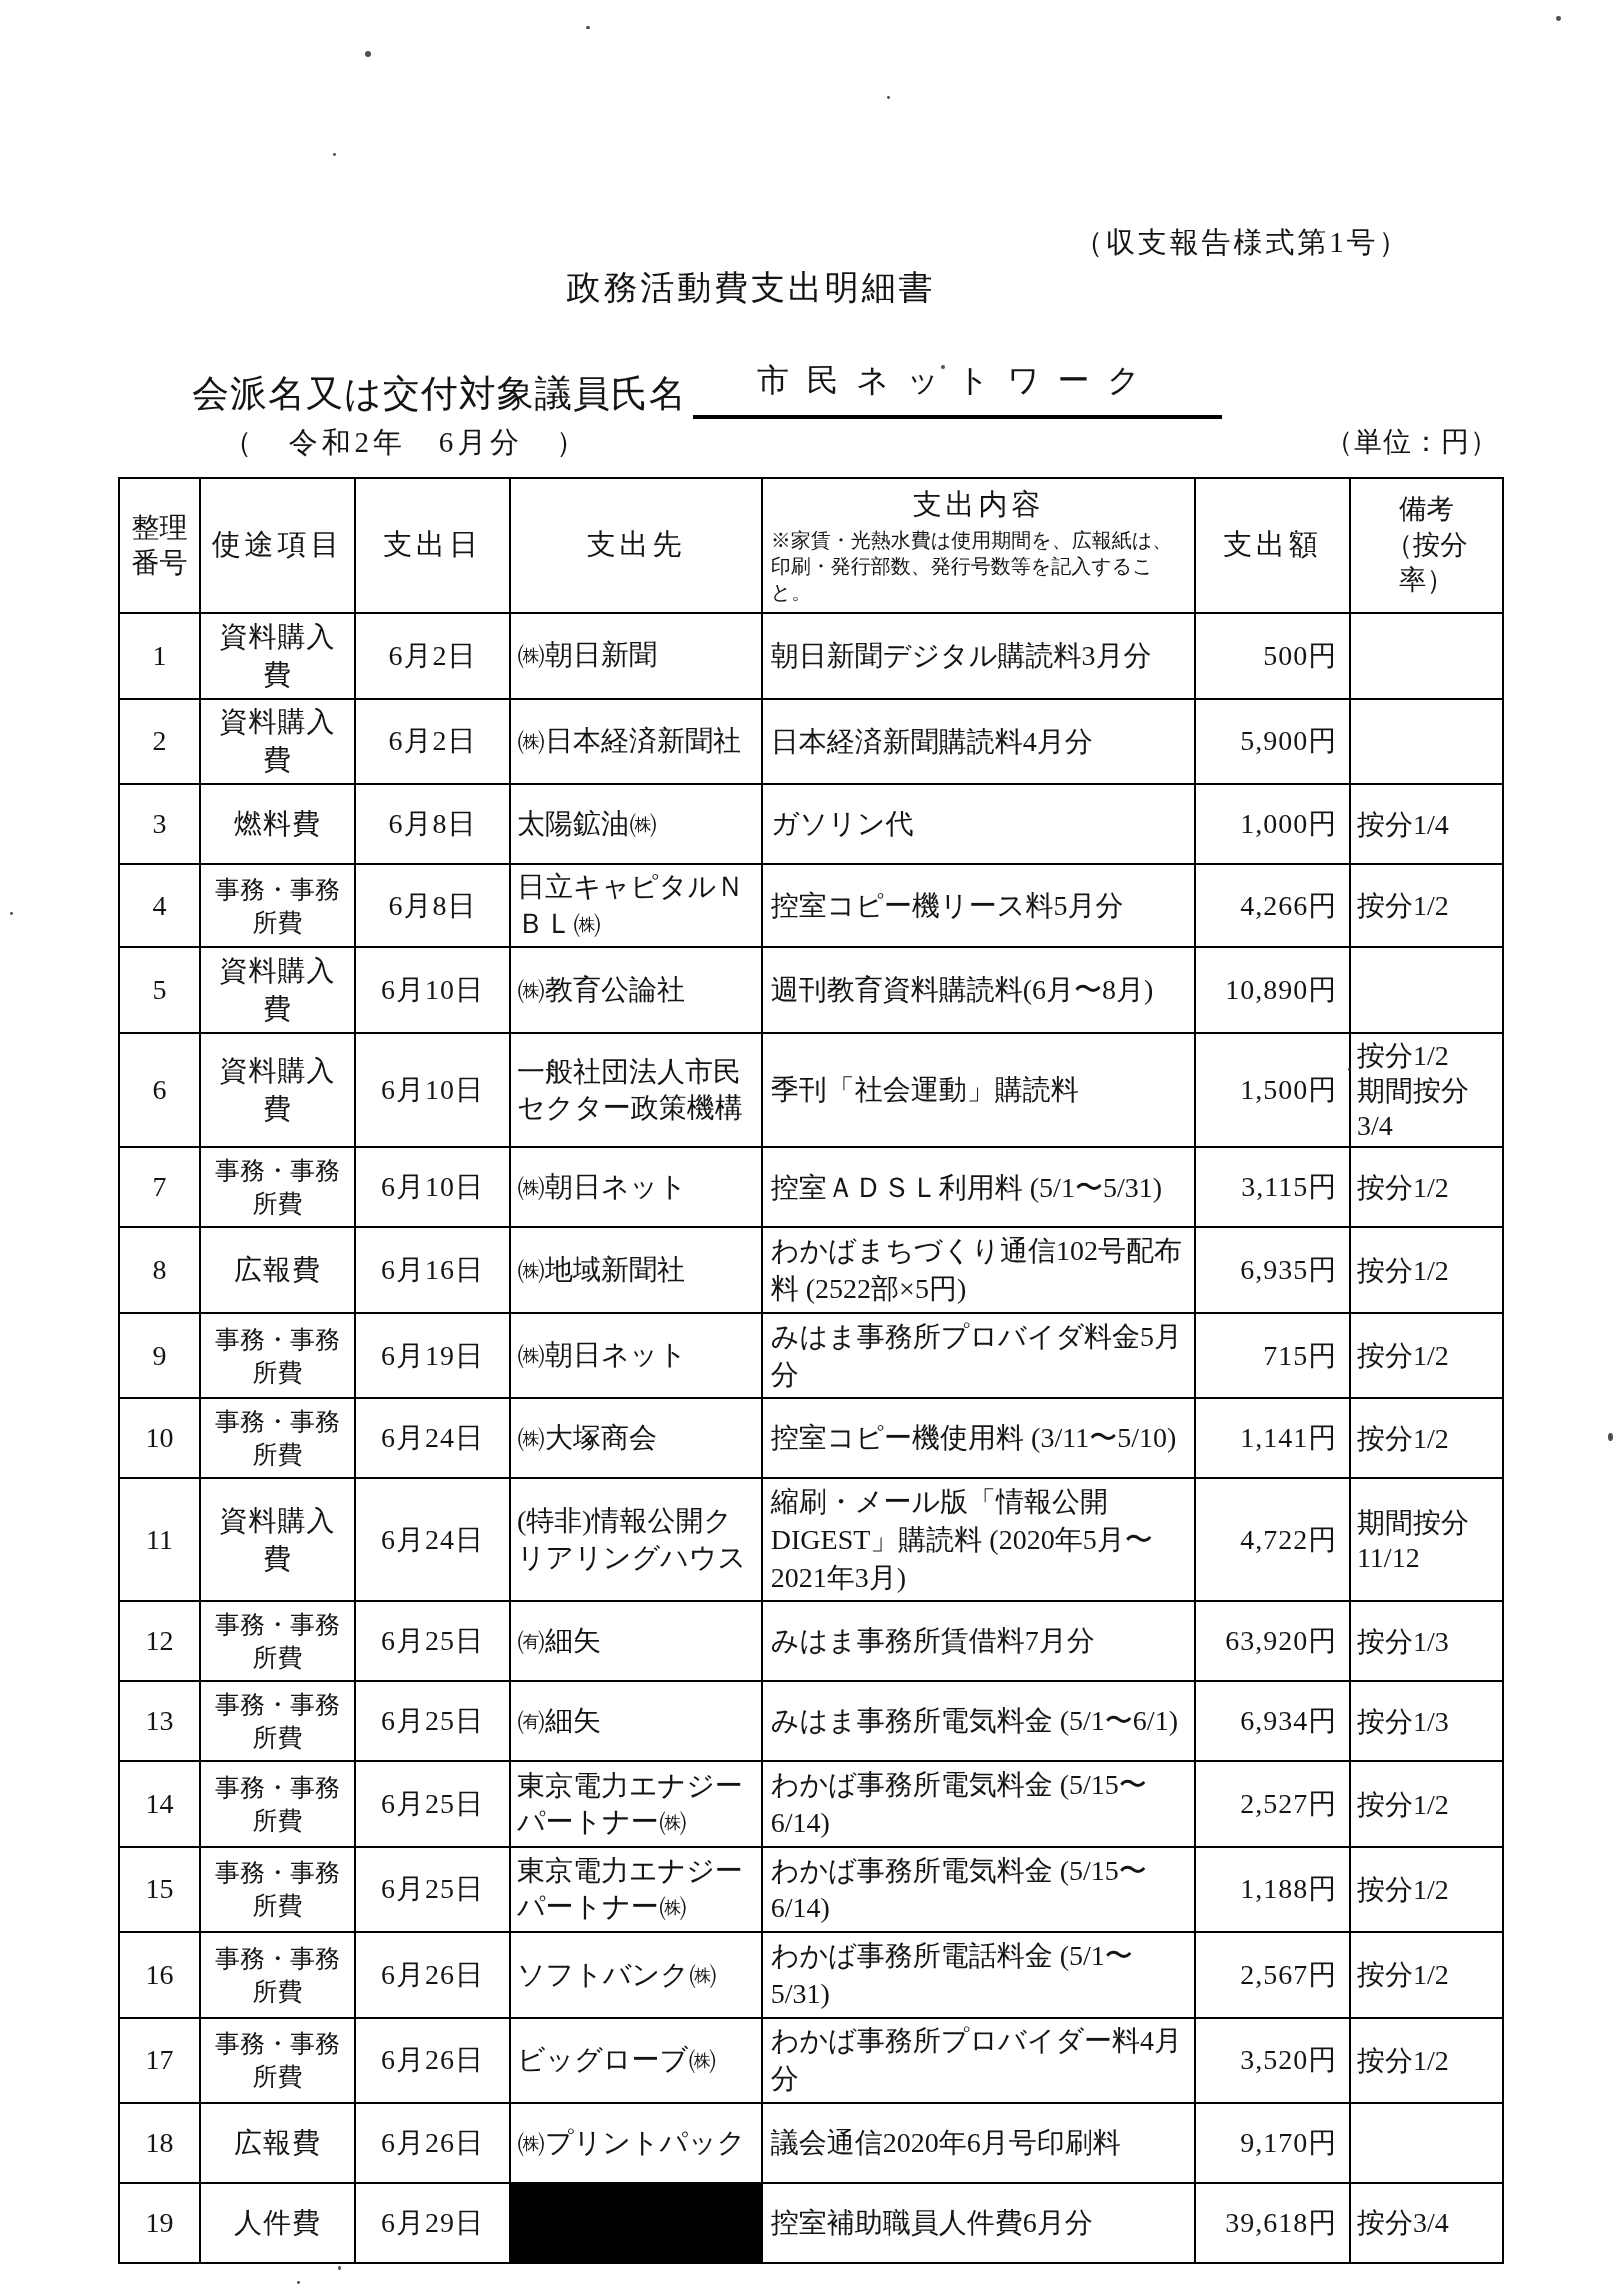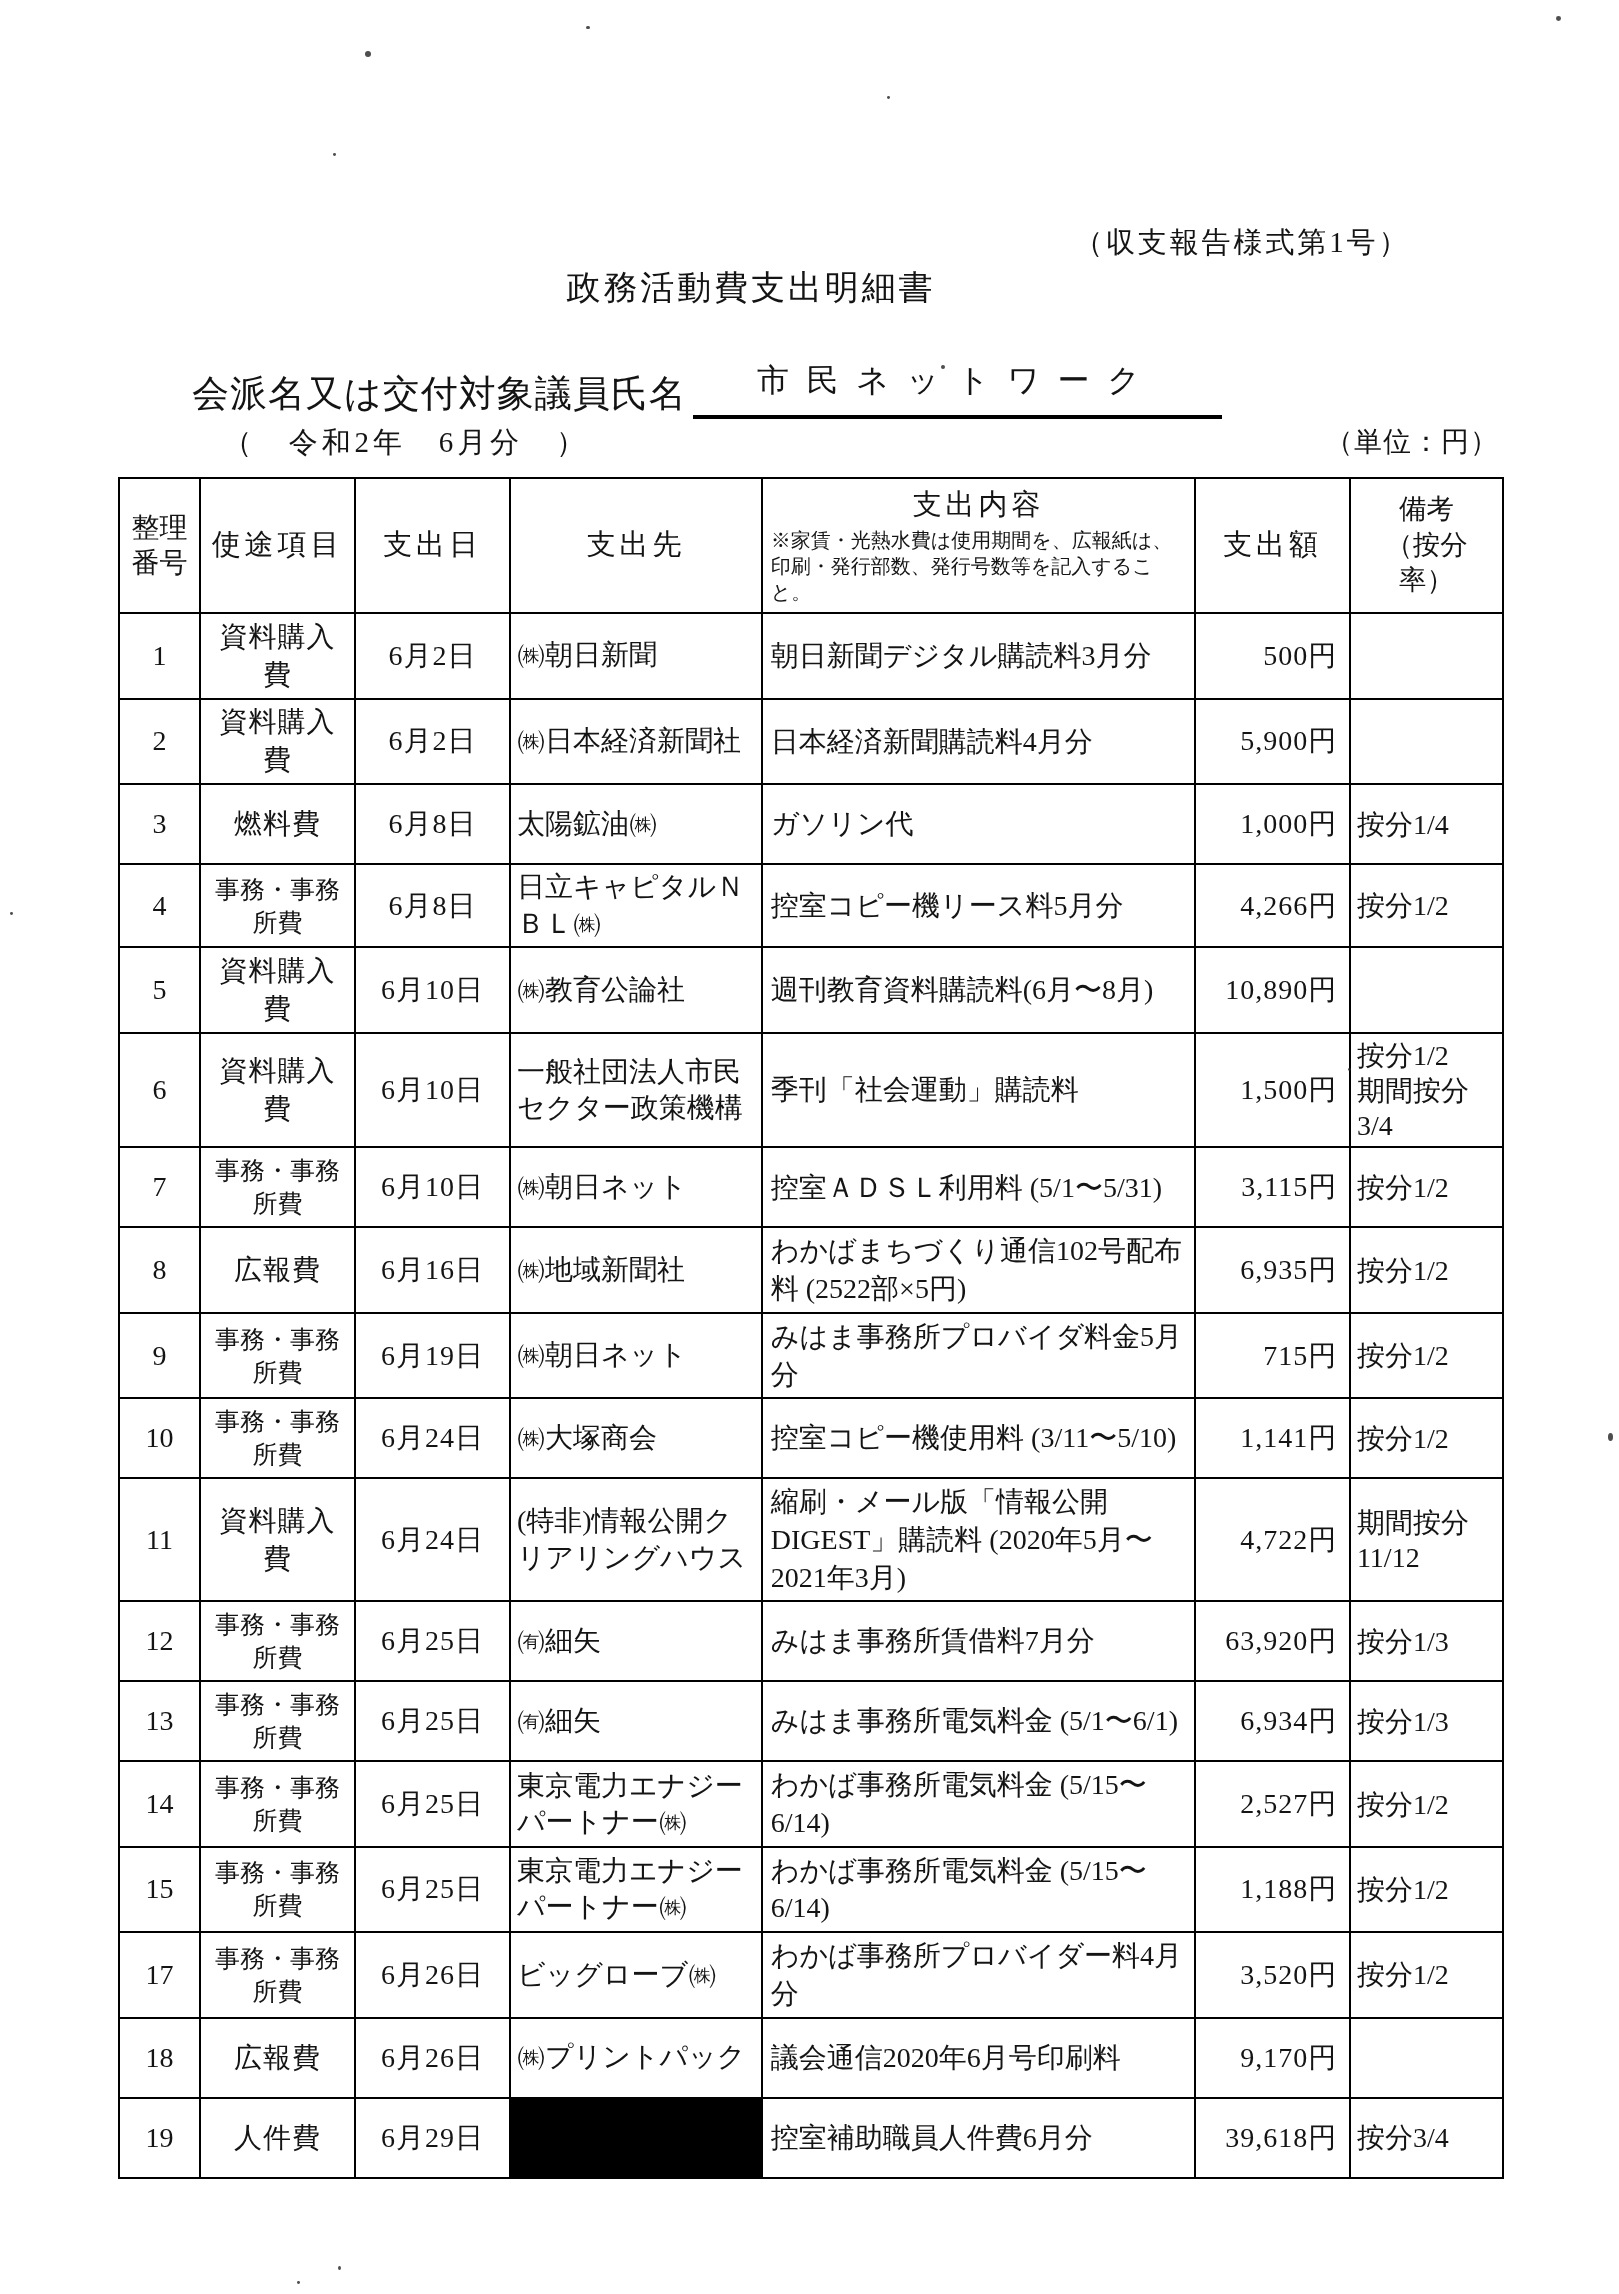--- a/index.html
+++ b/index.html
@@ -247,20 +247,29 @@
         <tr>
           <td class="cell-no">15</td>
           <td class="cell-category small">事務・事務所費</td>
           <td class="cell-date">6月25日</td>
           <td class="cell-payee">東京電力エナジーパートナー㈱</td>
           <td class="cell-desc">わかば事務所電気料金 (5/15〜6/14)</td>
           <td class="cell-amount">1,188円</td>
           <td class="cell-note">按分1/2</td>
         </tr>
         <tr>
+          <td class="cell-no">16</td>
+          <td class="cell-category small">事務・事務所費</td>
+          <td class="cell-date">6月26日</td>
+          <td class="cell-payee">ソフトバンク㈱</td>
+          <td class="cell-desc">わかば事務所電話料金 (5/1〜5/31)</td>
+          <td class="cell-amount">2,567円</td>
+          <td class="cell-note">按分1/2</td>
+        </tr>
+        <tr>
           <td class="cell-no">17</td>
           <td class="cell-category small">事務・事務所費</td>
           <td class="cell-date">6月26日</td>
           <td class="cell-payee">ビッグローブ㈱</td>
           <td class="cell-desc">わかば事務所プロバイダー料4月分</td>
           <td class="cell-amount">3,520円</td>
           <td class="cell-note">按分1/2</td>
         </tr>
         <tr>
           <td class="cell-no">18</td>

